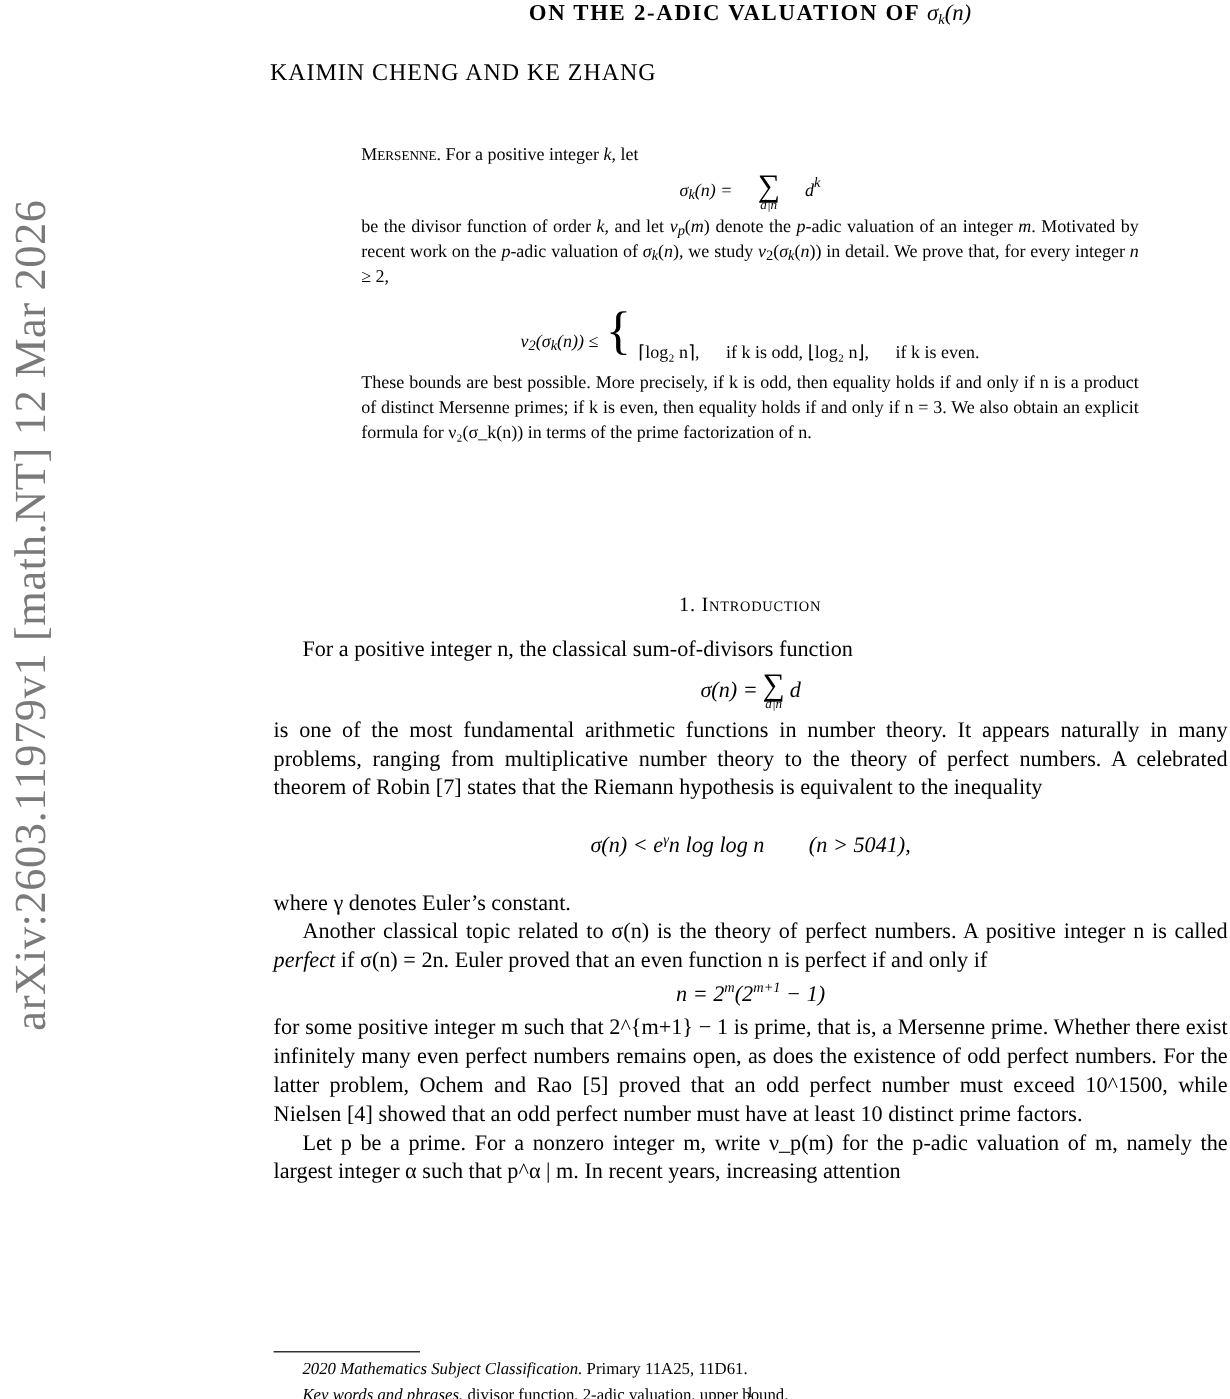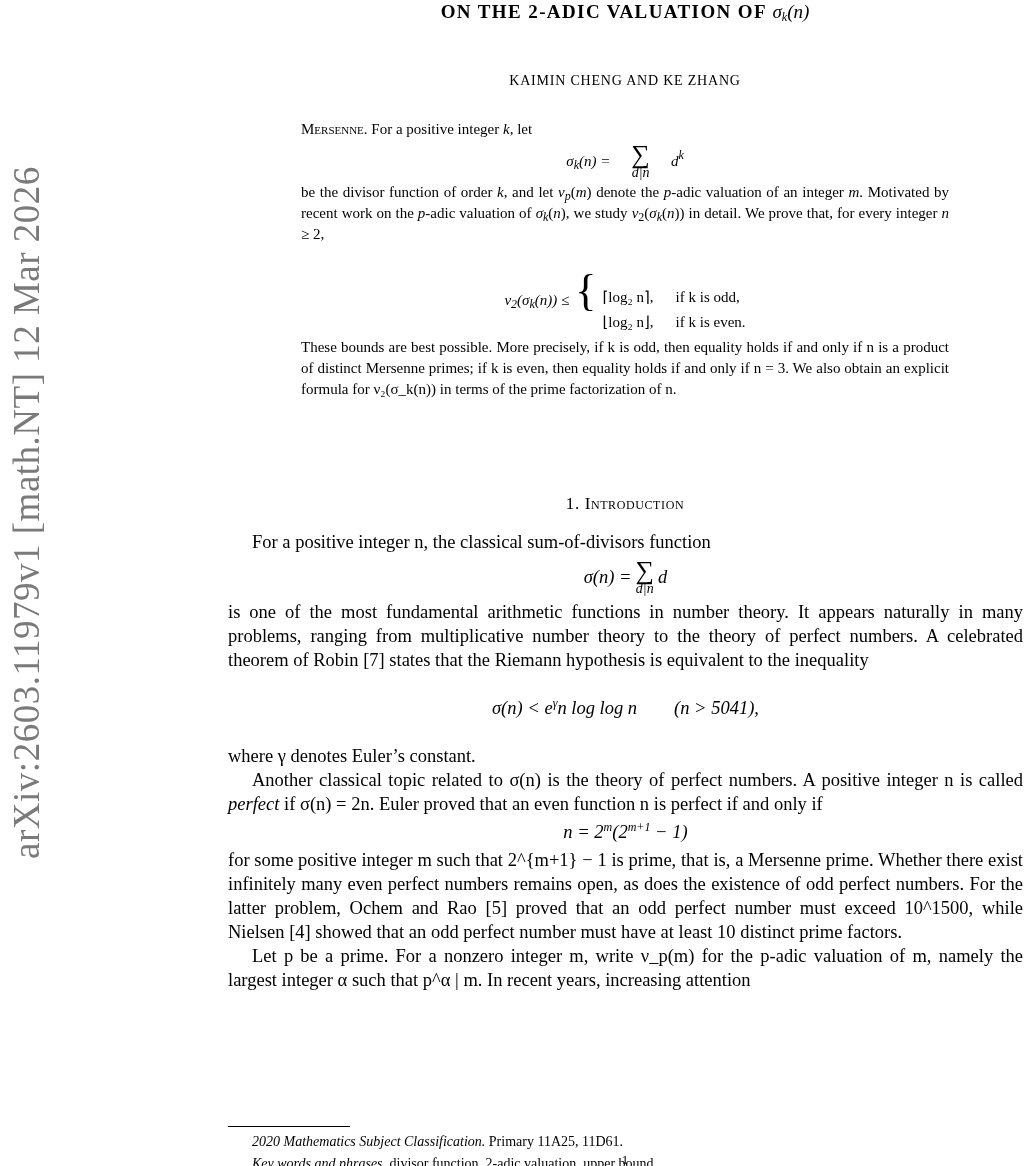--- a/index.html
+++ b/index.html
@@ -31,44 +31,44 @@
   .title {
     position: absolute; top: 0; left: 0; width: 1025px;
     text-align: center;
     font-size: 19px; font-weight: bold; letter-spacing: 1.4px;
     padding-left: 225px;
     line-height: 24px;
   }
   .title .sym { font-weight: normal; font-style: italic; letter-spacing: 0; }
 
   .authors {
-    position: absolute; top: 73px; left: 225px; width: 800px;
-    text-align: center; font-size: 14px; letter-spacing: 0.8px;
+    position: absolute; top: 50px; left: 225px; width: 800px;
+    font-size: 20px; letter-spacing: 0.8px;
   }
 
   .abstract {
     position: absolute; top: 119px; left: 301px; width: 648px;
     font-size: 15px; line-height: 21px; text-align: justify;
   }
   .abstract .label { font-variant: small-caps; }
   .abstract p { margin: 0; }
   .math-center { text-align: center; font-style: italic; margin: 2px 0; }
   .bigsum {
     display: inline-flex; flex-direction: column; align-items: center; line-height: 1;
   }
   .bigsum .sigma { font-size: 26px; font-style: normal; }
-  .bigsum .sub { font-size: 14px; font-style: italic; margin-top: -2px; }
+  .bigsum .sub { font-size: 11px; font-style: italic; margin-top: -2px; }
 
   .cases {
     display: flex; justify-content: center; align-items: center; gap: 4px;
     margin: 4px 0;
   }
   .cases .lhs { font-style: italic; margin-top: 19px; }
   .cases .brace { font-size: 44px; line-height: 1; font-weight: 200; margin: 0 2px; }
-  .cases .rows { display: flex; flex-direction: column; gap: 4px; margin-top: 38px; }
+  .cases .rows { display: flex; flex-direction: row; gap: 4px; margin-top: 38px; }
   .cases .row { display: flex; gap: 22px; }
 
   .section-title {
     position: absolute; top: 494px; left: 225px; width: 800px;
     text-align: center; font-size: 17px; letter-spacing: 0.6px;
   }
   .section-title .sc { font-variant: small-caps; }
 
   .body {
     position: absolute; top: 530px; left: 228px; width: 795px;

